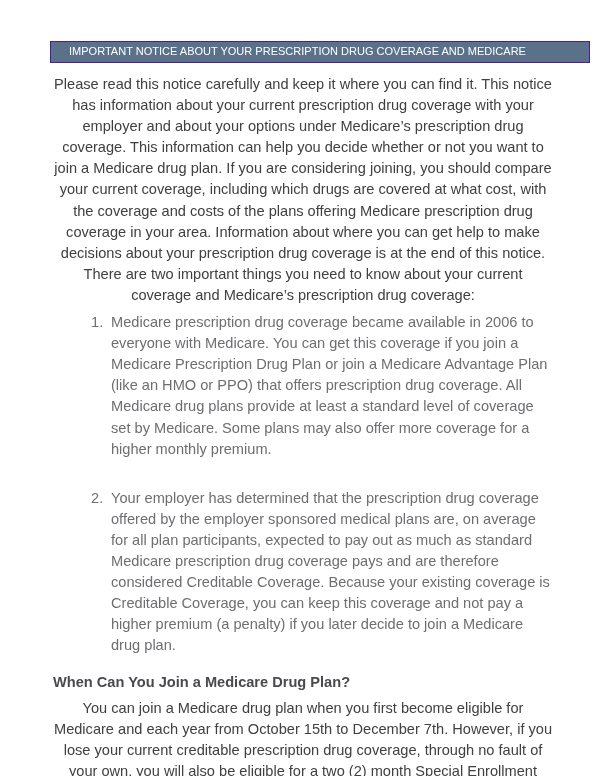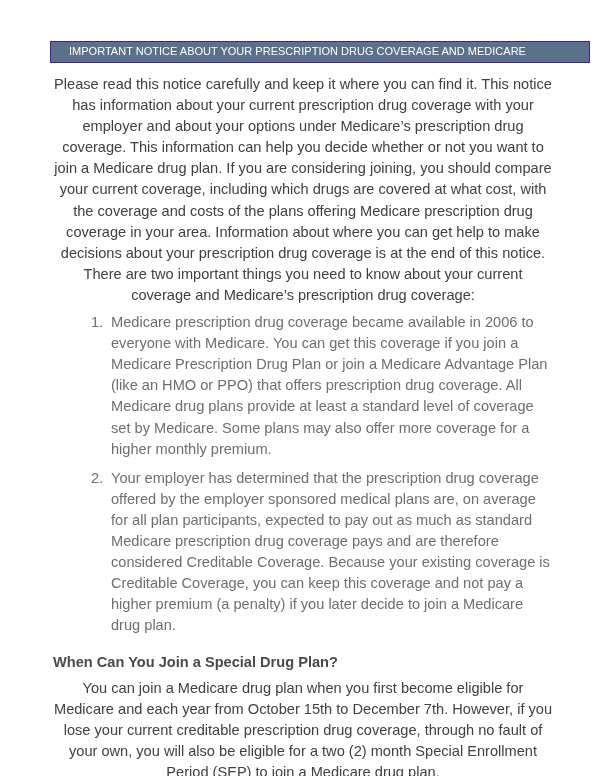--- a/index.html
+++ b/index.html
@@ -60,21 +60,21 @@
     max-width: 470px;
   }
 
   .numbered-list li {
     counter-increment: notice-item;
     position: relative;
     color: #6e6e72;
     font-size: 14.6px;
     line-height: 21.1px;
     padding-left: 20px;
-    margin-bottom: 8px;
+    margin-bottom: 28px;
   }
 
   .numbered-list li:last-child {
     margin-bottom: 16px;
   }
 
   .numbered-list li::before {
     content: counter(notice-item) ".";
     position: absolute;
     left: 0;
@@ -105,17 +105,17 @@
     <span class="notice-banner-text">IMPORTANT NOTICE ABOUT YOUR PRESCRIPTION DRUG COVERAGE AND MEDICARE</span>
   </div>
 
   <p class="body-text">Please read this notice carefully and keep it where you can find it. This notice has information about your current prescription drug coverage with your employer and about your options under Medicare’s prescription drug coverage. This information can help you decide whether or not you want to join a Medicare drug plan. If you are considering joining, you should compare your current coverage, including which drugs are covered at what cost, with the coverage and costs of the plans offering Medicare prescription drug coverage in your area. Information about where you can get help to make decisions about your prescription drug coverage is at the end of this notice. There are two important things you need to know about your current coverage and Medicare’s prescription drug coverage:</p>
 
   <ol class="numbered-list">
     <li>Medicare prescription drug coverage became available in 2006 to everyone with Medicare. You can get this coverage if you join a Medicare Prescription Drug Plan or join a Medicare Advantage Plan (like an HMO or PPO) that offers prescription drug coverage. All Medicare drug plans provide at least a standard level of coverage set by Medicare. Some plans may also offer more coverage for a higher monthly premium.</li>
     <li>Your employer has determined that the prescription drug coverage offered by the employer sponsored medical plans are, on average for all plan participants, expected to pay out as much as standard Medicare prescription drug coverage pays and are therefore considered Creditable Coverage. Because your existing coverage is Creditable Coverage, you can keep this coverage and not pay a higher premium (a penalty) if you later decide to join a Medicare drug plan.</li>
   </ol>
 
-  <p class="section-heading gap-before-heading-1">When Can You Join a Special Drug Plan?</p>
+  <p class="section-heading gap-before-heading-1">When Can You Join a Medicare Drug Plan?</p>
 
   <p class="body-text gap-after-heading-1">You can join a Medicare drug plan when you first become eligible for Medicare and each year from October 15th to December 7th. However, if you lose your current creditable prescription drug coverage, through no fault of your own, you will also be eligible for a two (2) month Special Enrollment Period (SEP) to join a Medicare drug plan.</p>
 
 </div>
 
 </body></html>

